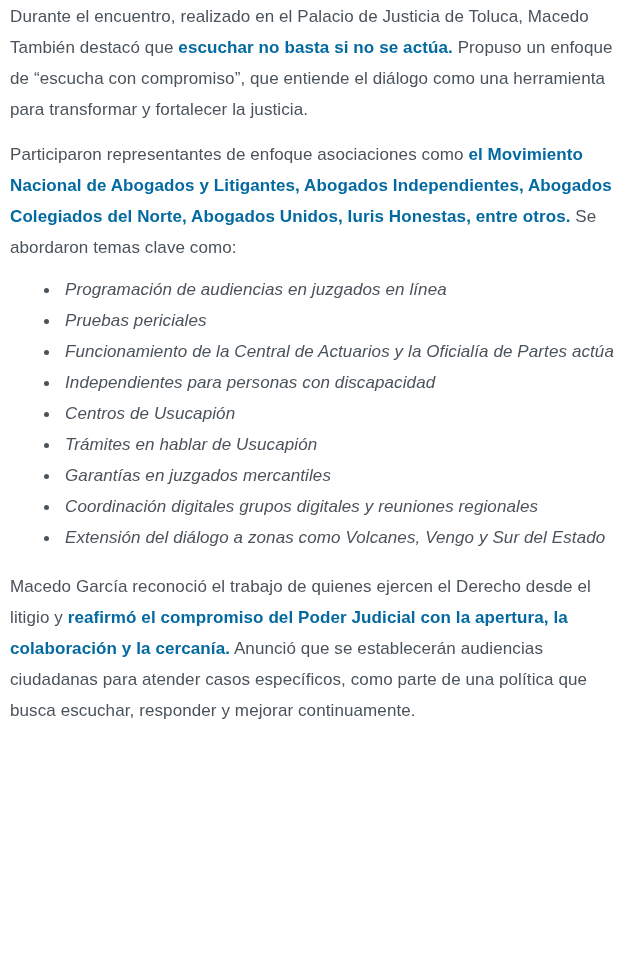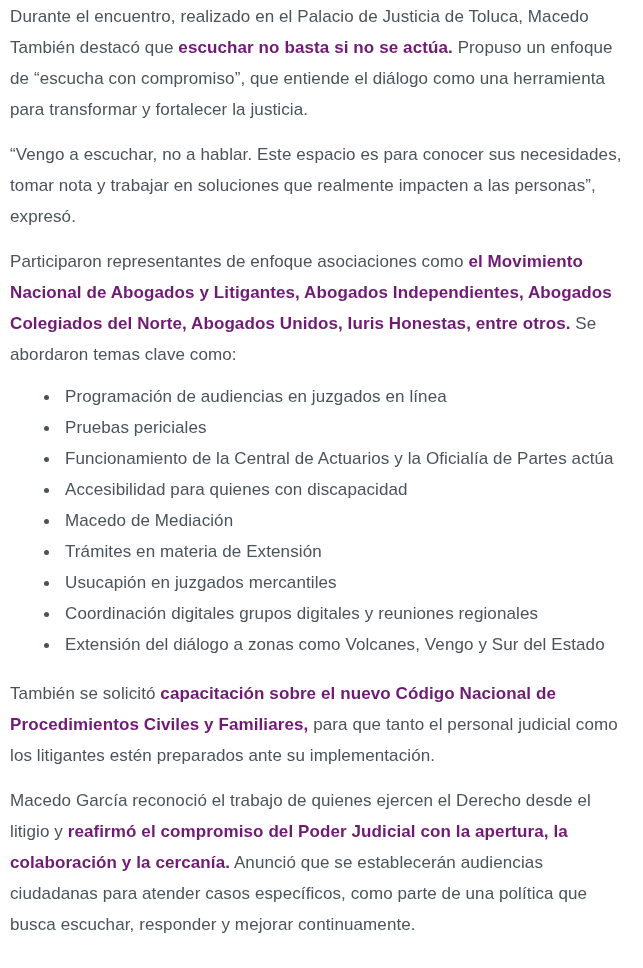--- a/index.html
+++ b/index.html
@@ -21,51 +21,50 @@
     color: #4b535a;
     -webkit-font-smoothing: antialiased;
   }
   .article p {
     margin: 0 0 14px 0;
     line-height: 31px;
     letter-spacing: 0.1px;
   }
   .article p .run-bold {
     font-weight: 700;
-    color: #701a75;
+    color: #0369a1;
   }
   .article ul {
     margin: 2px 0 20px 0;
     padding-left: 50px;
     list-style: disc;
   }
   .article li {
     line-height: 26px;
     margin-bottom: 5px;
     padding-left: 5px;
     letter-spacing: 0.1px;
+    font-style: italic;
   }
   .article li::marker {
     color: #4b535a;
     font-size: 15px;
   }
 </style>
 </head>
 <body>
 
 <main class="article" id="article-root">
     <p><span class="run-regular">Durante el encuentro, realizado en el Palacio de Justicia de Toluca, Macedo También destacó que </span><span class="run-bold">escuchar no basta si no se actúa.</span><span class="run-regular"> Propuso un enfoque de “escucha con compromiso”, que entiende el diálogo como una herramienta para transformar y fortalecer la justicia.</span></p>
-    <p><span class="run-regular">“Vengo a escuchar, no a hablar. Este espacio es para conocer sus necesidades, tomar nota y trabajar en soluciones que realmente impacten a las personas”, expresó.</span></p>
     <p><span class="run-regular">Participaron representantes de enfoque asociaciones como </span><span class="run-bold">el Movimiento Nacional de Abogados y Litigantes, Abogados Independientes, Abogados Colegiados del Norte, Abogados Unidos, Iuris Honestas, entre otros.</span><span class="run-regular"> Se abordaron temas clave como:</span></p>
     <ul>
       <li>Programación de audiencias en juzgados en línea</li>
       <li>Pruebas periciales</li>
       <li>Funcionamiento de la Central de Actuarios y la Oficialía de Partes actúa</li>
-      <li>Accesibilidad para quienes con discapacidad</li>
-      <li>Macedo de Mediación</li>
-      <li>Trámites en materia de Extensión</li>
-      <li>Usucapión en juzgados mercantiles</li>
+      <li>Independientes para personas con discapacidad</li>
+      <li>Centros de Usucapión</li>
+      <li>Trámites en hablar de Usucapión</li>
+      <li>Garantías en juzgados mercantiles</li>
       <li>Coordinación digitales grupos digitales y reuniones regionales</li>
       <li>Extensión del diálogo a zonas como Volcanes, Vengo y Sur del Estado</li>
     </ul>
-    <p><span class="run-regular">También se solicitó </span><span class="run-bold">capacitación sobre el nuevo Código Nacional de Procedimientos Civiles y Familiares,</span><span class="run-regular"> para que tanto el personal judicial como los litigantes estén preparados ante su implementación.</span></p>
     <p><span class="run-regular">Macedo García reconoció el trabajo de quienes ejercen el Derecho desde el litigio y </span><span class="run-bold">reafirmó el compromiso del Poder Judicial con la apertura, la colaboración y la cercanía.</span><span class="run-regular"> Anunció que se establecerán audiencias ciudadanas para atender casos específicos, como parte de una política que busca escuchar, responder y mejorar continuamente.</span></p>
   </main>
 
 </body></html>

